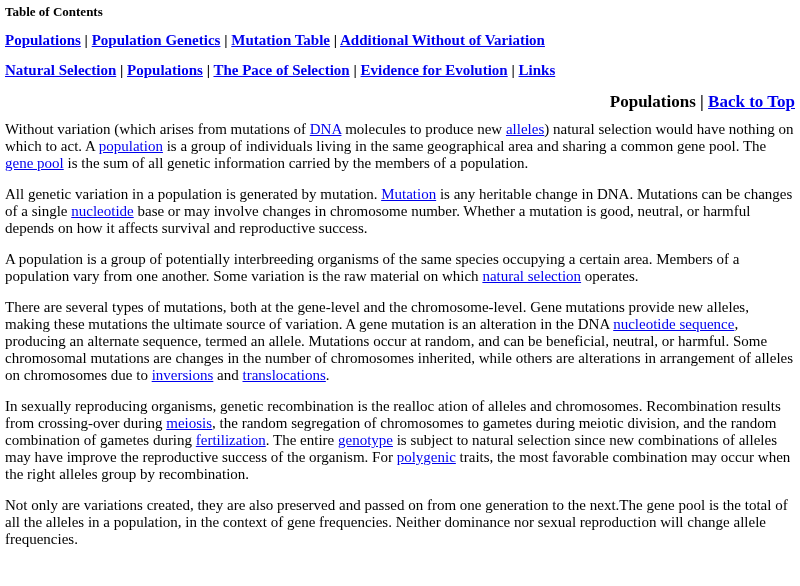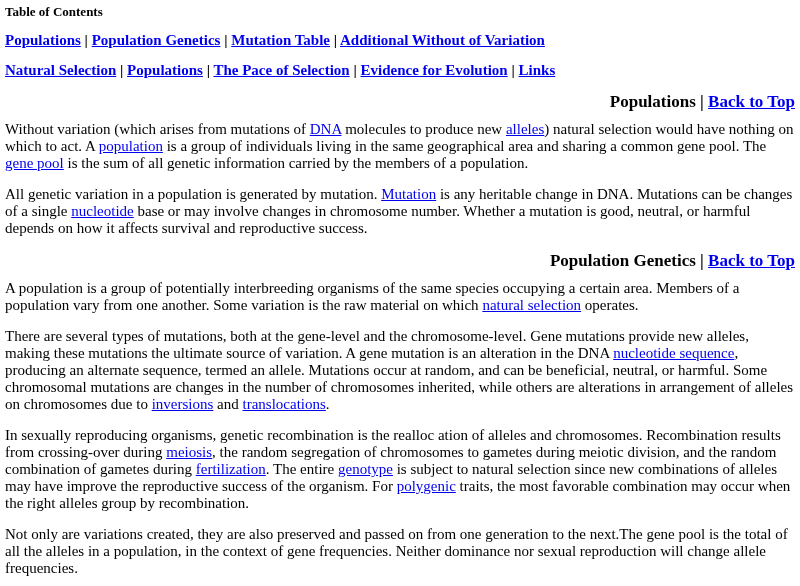--- a/index.html
+++ b/index.html
@@ -54,19 +54,18 @@
 
   <div id="toc-container">
       <p class="toc-row"><a href="#">Populations</a><span> | </span><a href="#">Population Genetics</a><span> | </span><a href="#">Mutation Table</a><span> | </span><a href="#">Additional Without of Variation</a></p>
       <p class="toc-row"><a href="#">Natural Selection</a><span> | </span><a href="#">Populations</a><span> | </span><a href="#">The Pace of Selection</a><span> | </span><a href="#">Evidence for Evolution</a><span> | </span><a href="#">Links</a></p>
     </div>
 
   <div id="sections-container">
       <div class="section-heading"><span>Populations</span><span> | </span><a href="#">Back to Top</a></div>
       <p class="body-para"><span>Without variation (which arises from mutations of </span><a href="#">DNA</a><span> molecules to produce new </span><a href="#">alleles</a><span>) natural selection would have nothing on which to act. A </span><a href="#">population</a><span> is a group of individuals living in the same geographical area and sharing a common gene pool. The </span><a href="#">gene pool</a><span> is the sum of all genetic information carried by the members of a population.</span></p>
       <p class="body-para"><span>All genetic variation in a population is generated by mutation. </span><a href="#">Mutation</a><span> is any heritable change in DNA. Mutations can be changes of a single </span><a href="#">nucleotide</a><span> base or may involve changes in chromosome number. Whether a mutation is good, neutral, or harmful depends on how it affects survival and reproductive success.</span></p>
-      <div class="section-heading"><span>Population Genetics</span><span> | </span><a href="#">Back to Top</a></div>
       <p class="body-para"><span>A population is a group of potentially interbreeding organisms of the same species occupying a certain area. Members of a population vary from one another. Some variation is the raw material on which </span><a href="#">natural selection</a><span> operates.</span></p>
       <p class="body-para"><span>There are several types of mutations, both at the gene-level and the chromosome-level. Gene mutations provide new alleles, making these mutations the ultimate source of variation. A gene mutation is an alteration in the DNA </span><a href="#">nucleotide sequence</a><span>, producing an alternate sequence, termed an allele. Mutations occur at random, and can be beneficial, neutral, or harmful. Some chromosomal mutations are changes in the number of chromosomes inherited, while others are alterations in arrangement of alleles on chromosomes due to </span><a href="#">inversions</a><span> and </span><a href="#">translocations</a><span>.</span></p>
       <p class="body-para"><span>In sexually reproducing organisms, genetic recombination is the realloc ation of alleles and chromosomes. Recombination results from crossing-over during </span><a href="#">meiosis</a><span>, the random segregation of chromosomes to gametes during meiotic division, and the random combination of gametes during </span><a href="#">fertilization</a><span>. The entire </span><a href="#">genotype</a><span> is subject to natural selection since new combinations of alleles may have improve the reproductive success of the organism. For </span><a href="#">polygenic</a><span> traits, the most favorable combination may occur when the right alleles group by recombination.</span></p>
       <p class="body-para"><span>Not only are variations created, they are also preserved and passed on from one generation to the next.The gene pool is the total of all the alleles in a population, in the context of gene frequencies. Neither dominance nor sexual reproduction will change allele frequencies.</span></p>
     </div>
 </div>
 
 </body></html>

